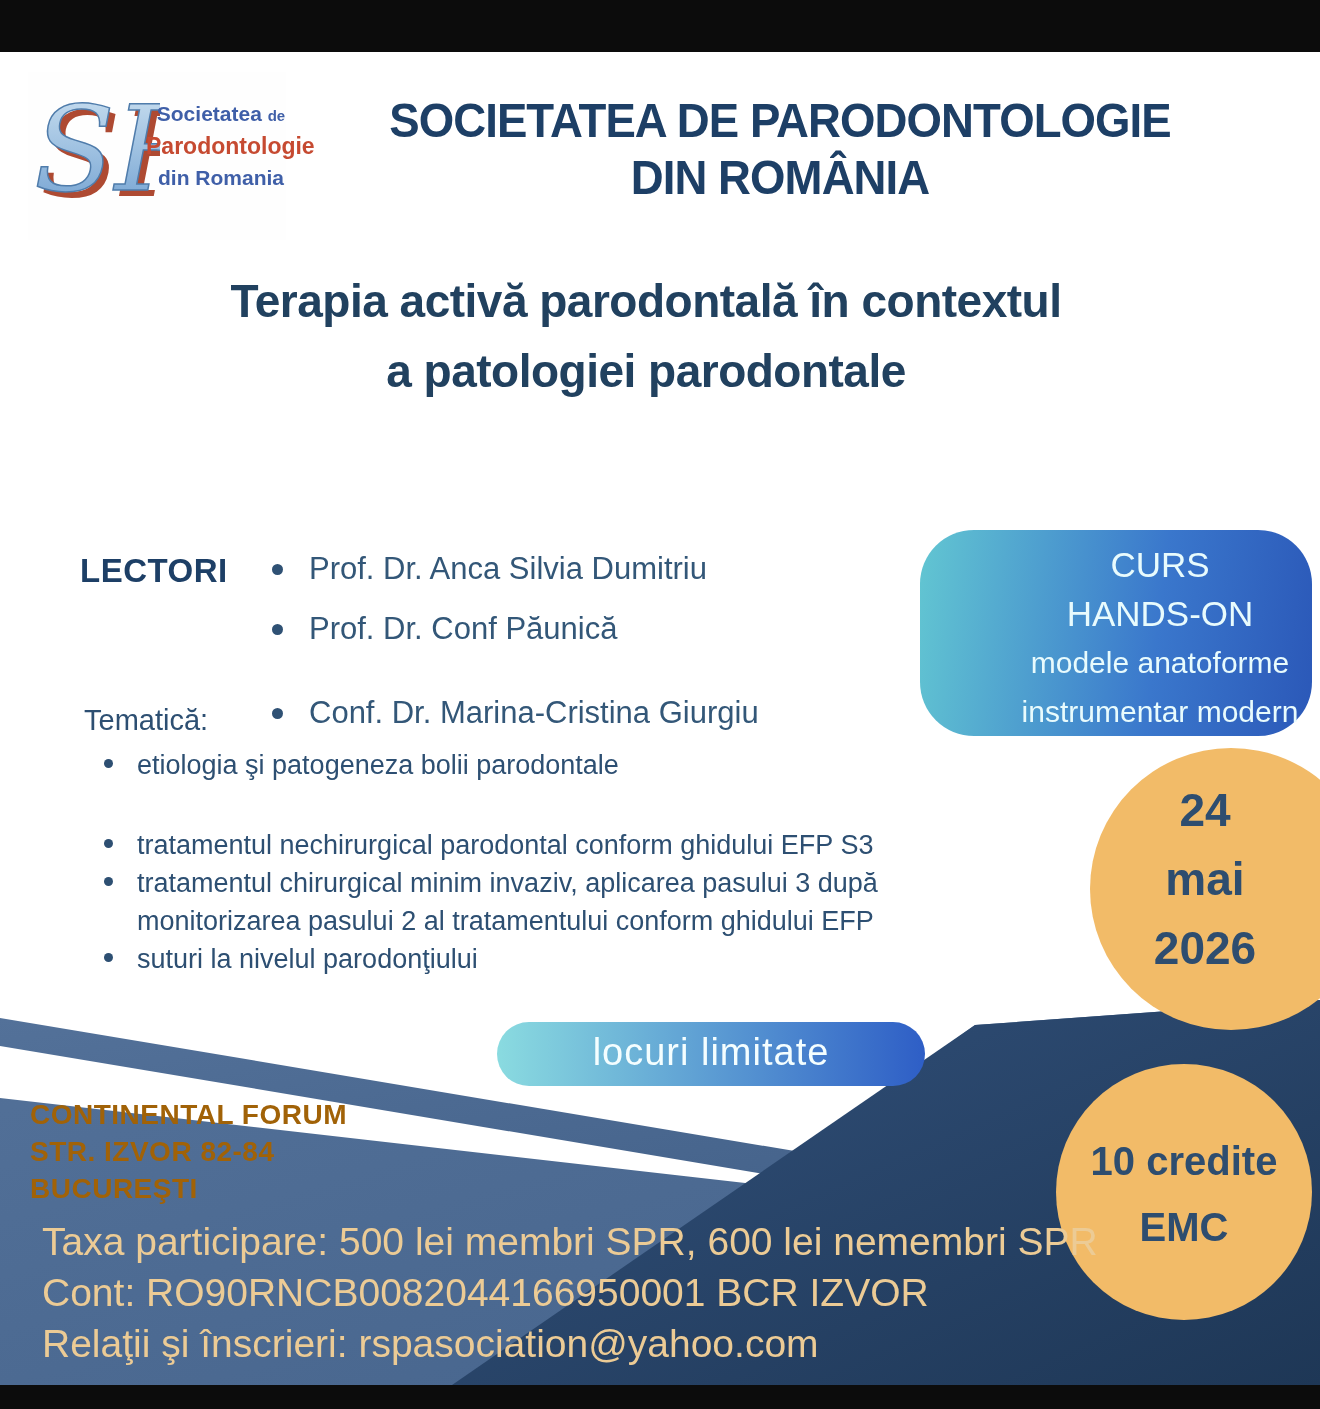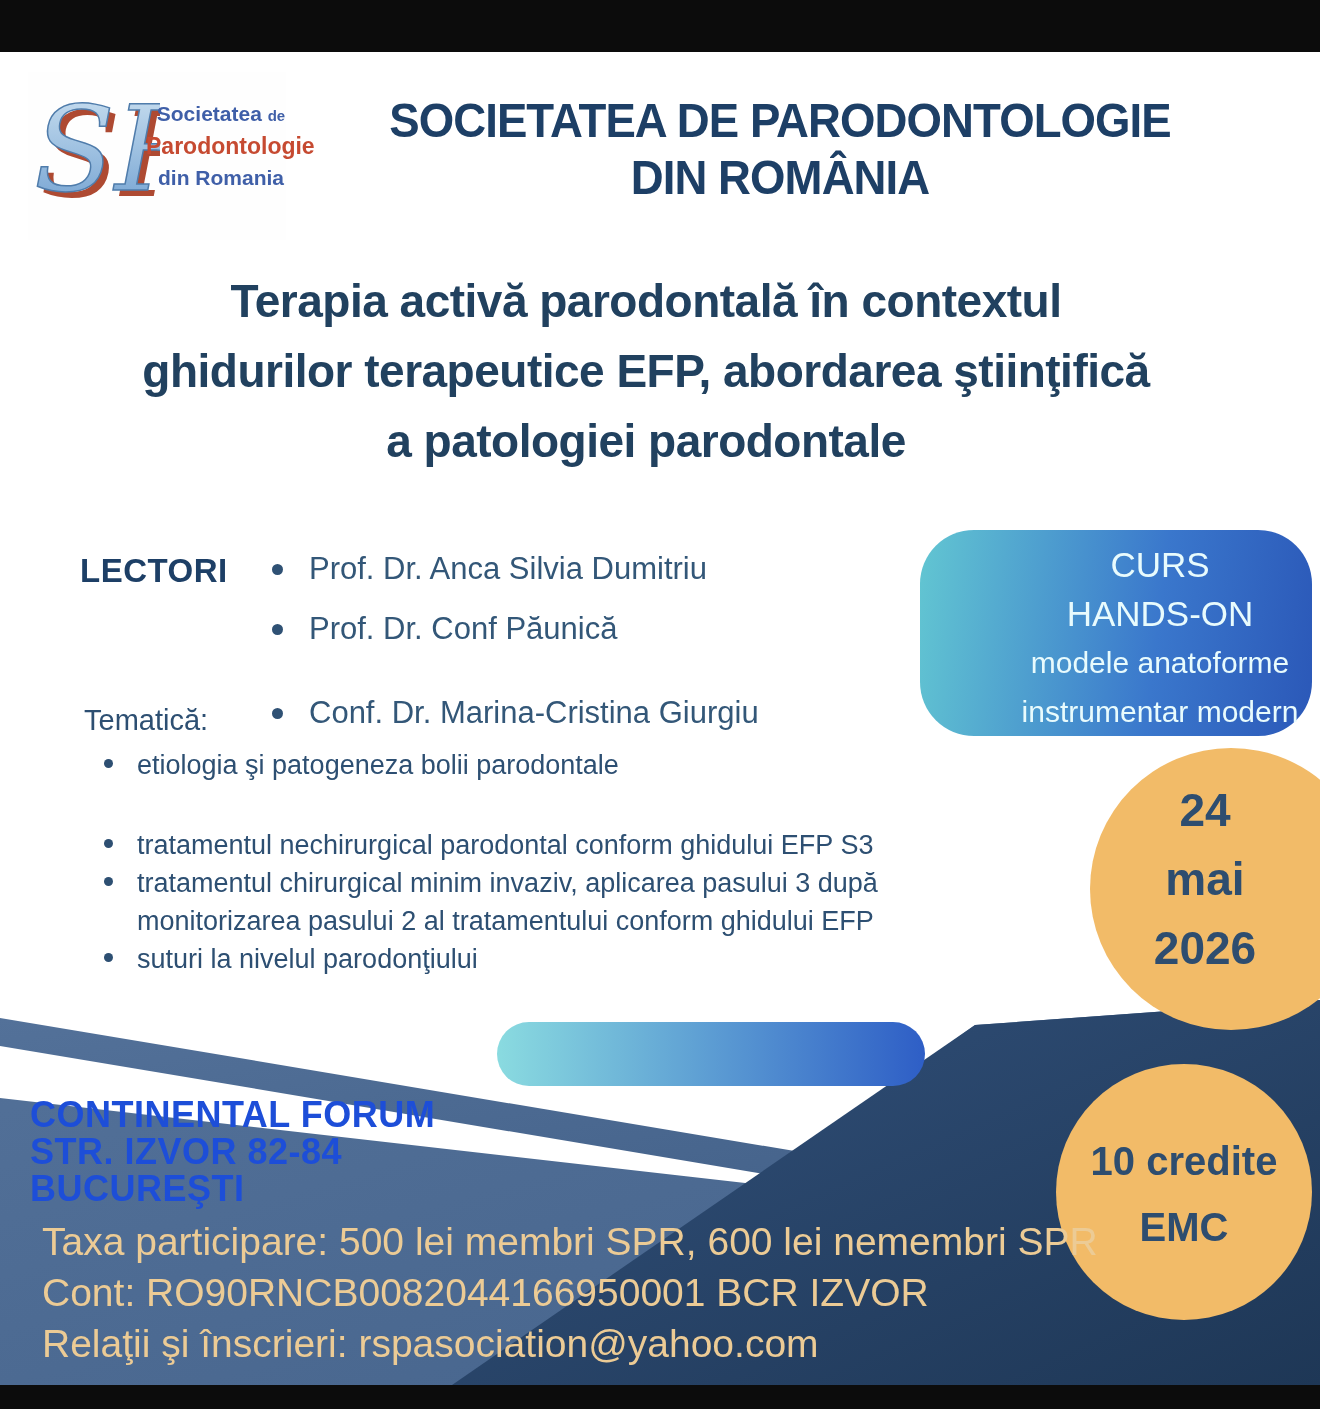--- a/index.html
+++ b/index.html
@@ -47,22 +47,22 @@
   
   #date-circle{left:1090px;top:748px;width:282px;height:282px;border-radius:50%;background:#f2bb68;z-index:2;}
   #date-text{left:1090px;top:776px;width:230px;text-align:center;z-index:3;
     color:#2e4d6f;font-weight:bold;font-size:46px;line-height:69px;}
   
   #pill{left:497px;top:1022px;width:428px;height:64px;border-radius:32px;z-index:2;
     background:linear-gradient(90deg,#8adbe0,#2e5ec6);}
   #pill-text{left:497px;top:1031px;width:428px;text-align:center;z-index:3;
     color:#f4feff;font-size:38px;font-weight:300;letter-spacing:1px;}
   
-  #venue{left:30px;top:1096px;width:520px;z-index:3;color:#1d4ed8;
-    font-size:36px;font-weight:800;line-height:37px;letter-spacing:.5px;}
+  #venue{left:30px;top:1096px;width:520px;z-index:3;color:#a16207;
+    font-size:28px;font-weight:800;line-height:37px;letter-spacing:.5px;}
   
   #credits-circle{left:1056px;top:1064px;width:256px;height:256px;border-radius:50%;background:#f2bb68;z-index:2;}
   #credits-text{left:1056px;top:1128px;width:256px;text-align:center;z-index:3;
     color:#2e4d6f;font-weight:bold;font-size:40px;line-height:66px;}
   
   #footer{left:42px;top:1216px;width:1100px;z-index:3;color:#eccb95;
     font-size:39px;line-height:51px;}
 </style>
 </head>
 <body>
@@ -105,21 +105,20 @@
     </div>
   </div>
 
   <div id="header" class="abs">
     <div>SOCIETATEA DE PARODONTOLOGIE</div>
     <div>DIN ROMÂNIA</div>
   </div>
 
   <div id="course-title" class="abs">
     <div>Terapia activă parodontală în contextul</div>
-    <div>ghidurilor terapeutice EFP, abordarea ştiinţifică</div>
     <div>a patologiei parodontale</div>
   </div>
 
   <div id="lectori-label" class="abs">LECTORI</div>
   <div class="abs name-row" style="top:546px;">
     <span class="dot"></span>
     <span class="name-text">Prof. Dr. Anca Silvia Dumitriu</span>
   </div>
   <div class="abs name-row" style="top:606px;">
     <span class="dot"></span>
@@ -157,20 +156,21 @@
   </div>
 
   <div id="date-circle" class="abs"></div>
   <div id="date-text" class="abs">
     <div>24</div>
     <div>mai</div>
     <div>2026</div>
   </div>
 
   <div id="pill" class="abs"></div>
+  <div id="pill-text" class="abs">locuri limitate</div>
 
   <div id="venue" class="abs">
     <div>CONTINENTAL FORUM</div>
     <div>STR. IZVOR 82-84</div>
     <div>BUCUREŞTI</div>
   </div>
 
   <div id="credits-circle" class="abs"></div>
   <div id="credits-text" class="abs">
     <div>10 credite</div>

